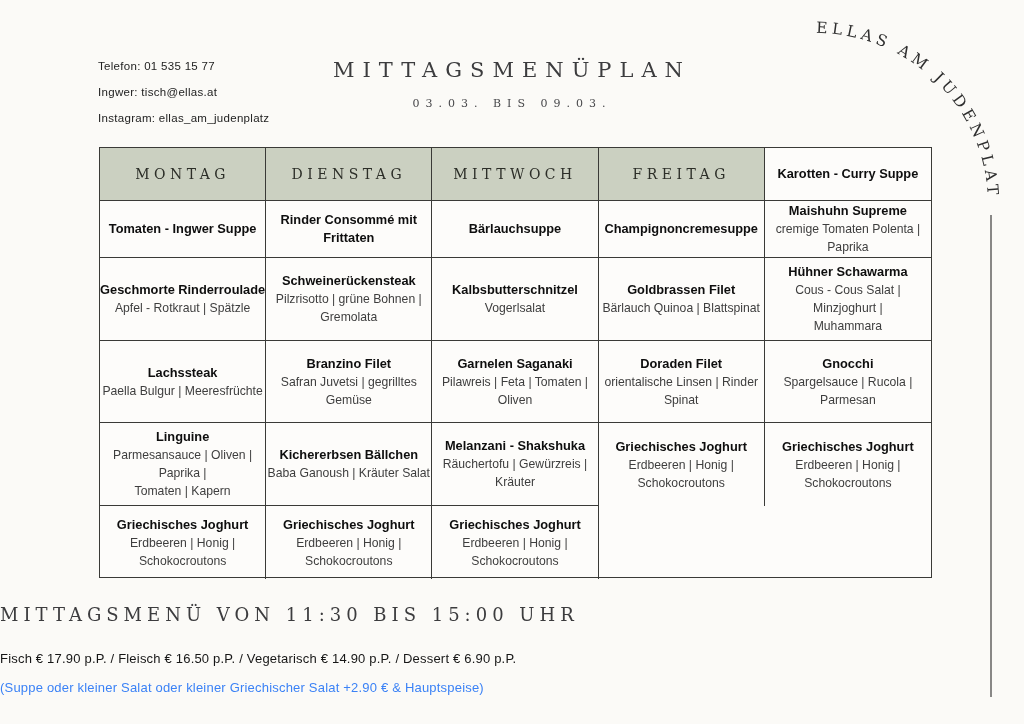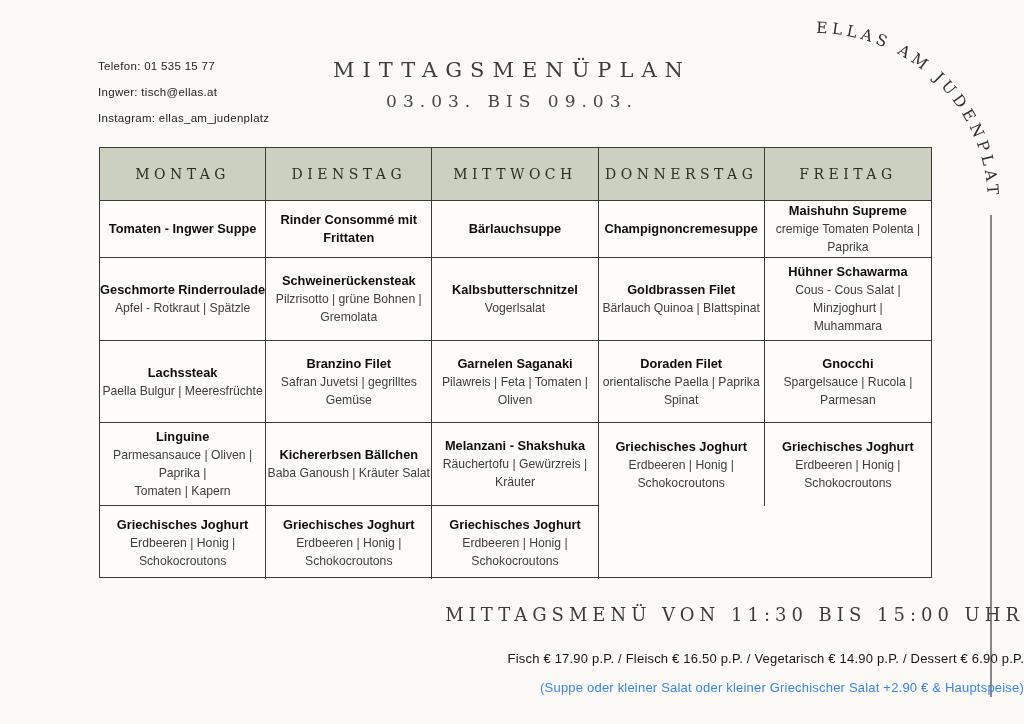--- a/index.html
+++ b/index.html
@@ -20,21 +20,21 @@
   }
 
   
   .heading {
     position:absolute; left:0; right:0; top:58px;
     text-align:center;
     font-family:"DejaVu Serif", serif;
     color:#3c3c3e;
   }
   .heading .title { font-size:21px; font-weight:400; letter-spacing:8px; }
-  .heading .daterange { margin-top:9px; font-size:17px; letter-spacing:6px; color:#47474a; }
+  .heading .daterange { margin-top:15px; font-size:11px; letter-spacing:6px; color:#47474a; }
 
   
   .overlay-svg { position:absolute; left:0; top:0; pointer-events:none; }
 
   
   .menu-grid {
     position:absolute; left:99px; top:147px;
     width:833px; height:431px;
     display:grid;
     grid-template-columns:repeat(5, 1fr);
@@ -57,21 +57,21 @@
     font-family:"DejaVu Serif", serif;
     font-size:14px; font-weight:400;
     letter-spacing:4.5px; color:#2c2e28;
   }
   .cell-title { font-size:12.8px; font-weight:700; color:#0e0e0e; line-height:18px; }
   .cell-sub   { font-size:12.2px; color:#3e3e3e; line-height:18px; }
 
   
   .footer {
     position:absolute; left:0; right:0; top:604px;
-    text-align:right;
+    text-align:left;
   }
   .footer .hours {
     font-family:"DejaVu Serif", serif;
     font-size:18px; letter-spacing:5px; color:#3c3c3e; font-weight:400;
   }
   .footer .prices { margin-top:26px; font-size:13px; color:#161616; letter-spacing:0.2px; }
   .footer .note   { margin-top:14px; font-size:13px; color:#3b82f6; letter-spacing:0.2px; }
 </style>
 </head>
 <body>
@@ -95,23 +95,25 @@
     <textPath href="#arcPath" startOffset="0%">ELLAS AM JUDENPLATZ</textPath>
   </text>
   <line x1="991" y1="215" x2="991" y2="697" stroke="#4a4a4a" stroke-width="1.3"></line>
 </svg>
 
 <div class="menu-grid">
 
   <div class="hcell">MONTAG</div>
   <div class="hcell">DIENSTAG</div>
   <div class="hcell">MITTWOCH</div>
-  <div class="hcell">DONNERSTAG</div>
   <div class="hcell">FREITAG</div>
 
+  <div class="cell">
+    <div class="cell-title">Karotten - Curry Suppe</div>
+  </div>
   <div class="cell">
     <div class="cell-title">Tomaten - Ingwer Suppe</div>
   </div>
   <div class="cell">
     <div class="cell-title">Rinder Consommé mit Frittaten</div>
   </div>
   <div class="cell">
     <div class="cell-title">Bärlauchsuppe</div>
   </div>
   <div class="cell">
@@ -154,21 +156,21 @@
     <div class="cell-title">Branzino Filet</div>
     <div class="cell-sub">Safran Juvetsi | gegrilltes</div>
     <div class="cell-sub">Gemüse</div>
   </div>
   <div class="cell">
     <div class="cell-title">Garnelen Saganaki</div>
     <div class="cell-sub">Pilawreis | Feta | Tomaten | Oliven</div>
   </div>
   <div class="cell">
     <div class="cell-title">Doraden Filet</div>
-    <div class="cell-sub">orientalische Paella | Paprika</div>
+    <div class="cell-sub">orientalische Linsen | Rinder</div>
     <div class="cell-sub">Spinat</div>
   </div>
 
   <div class="cell">
     <div class="cell-title">Gnocchi</div>
     <div class="cell-sub">Spargelsauce | Rucola | Parmesan</div>
   </div>
   <div class="cell">
     <div class="cell-title">Linguine</div>
     <div class="cell-sub">Parmesansauce | Oliven | Paprika |</div>

